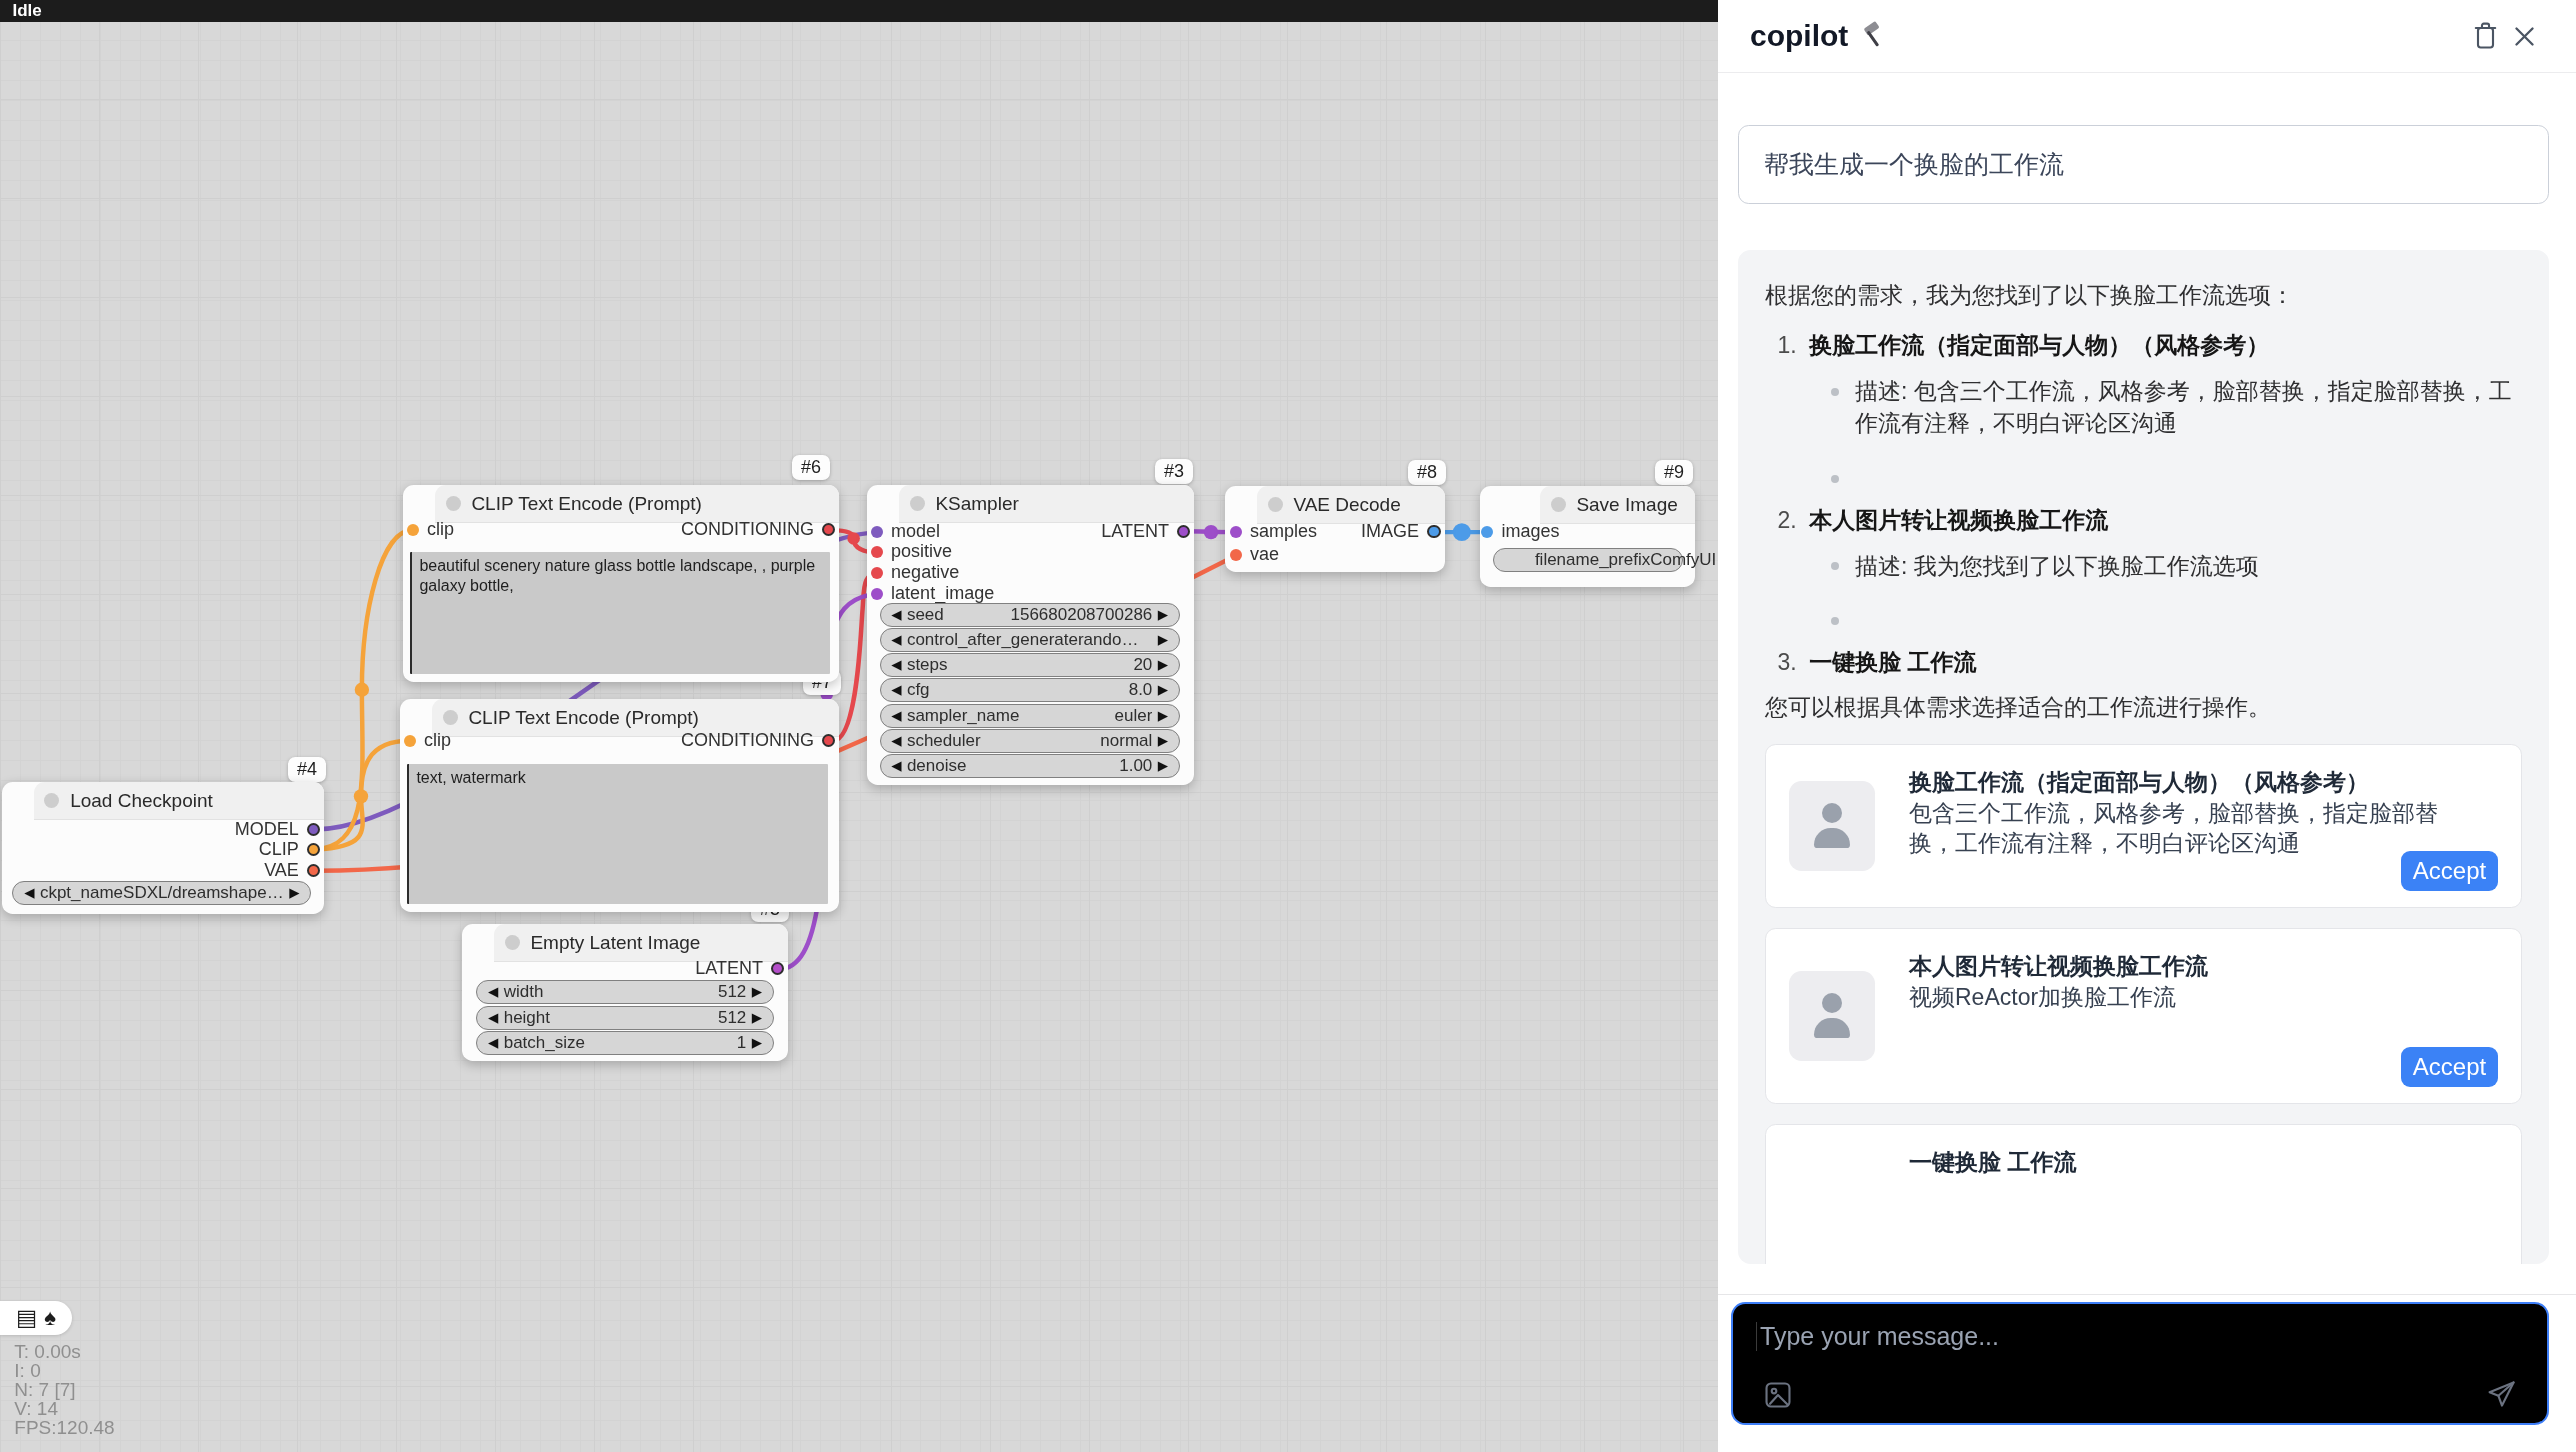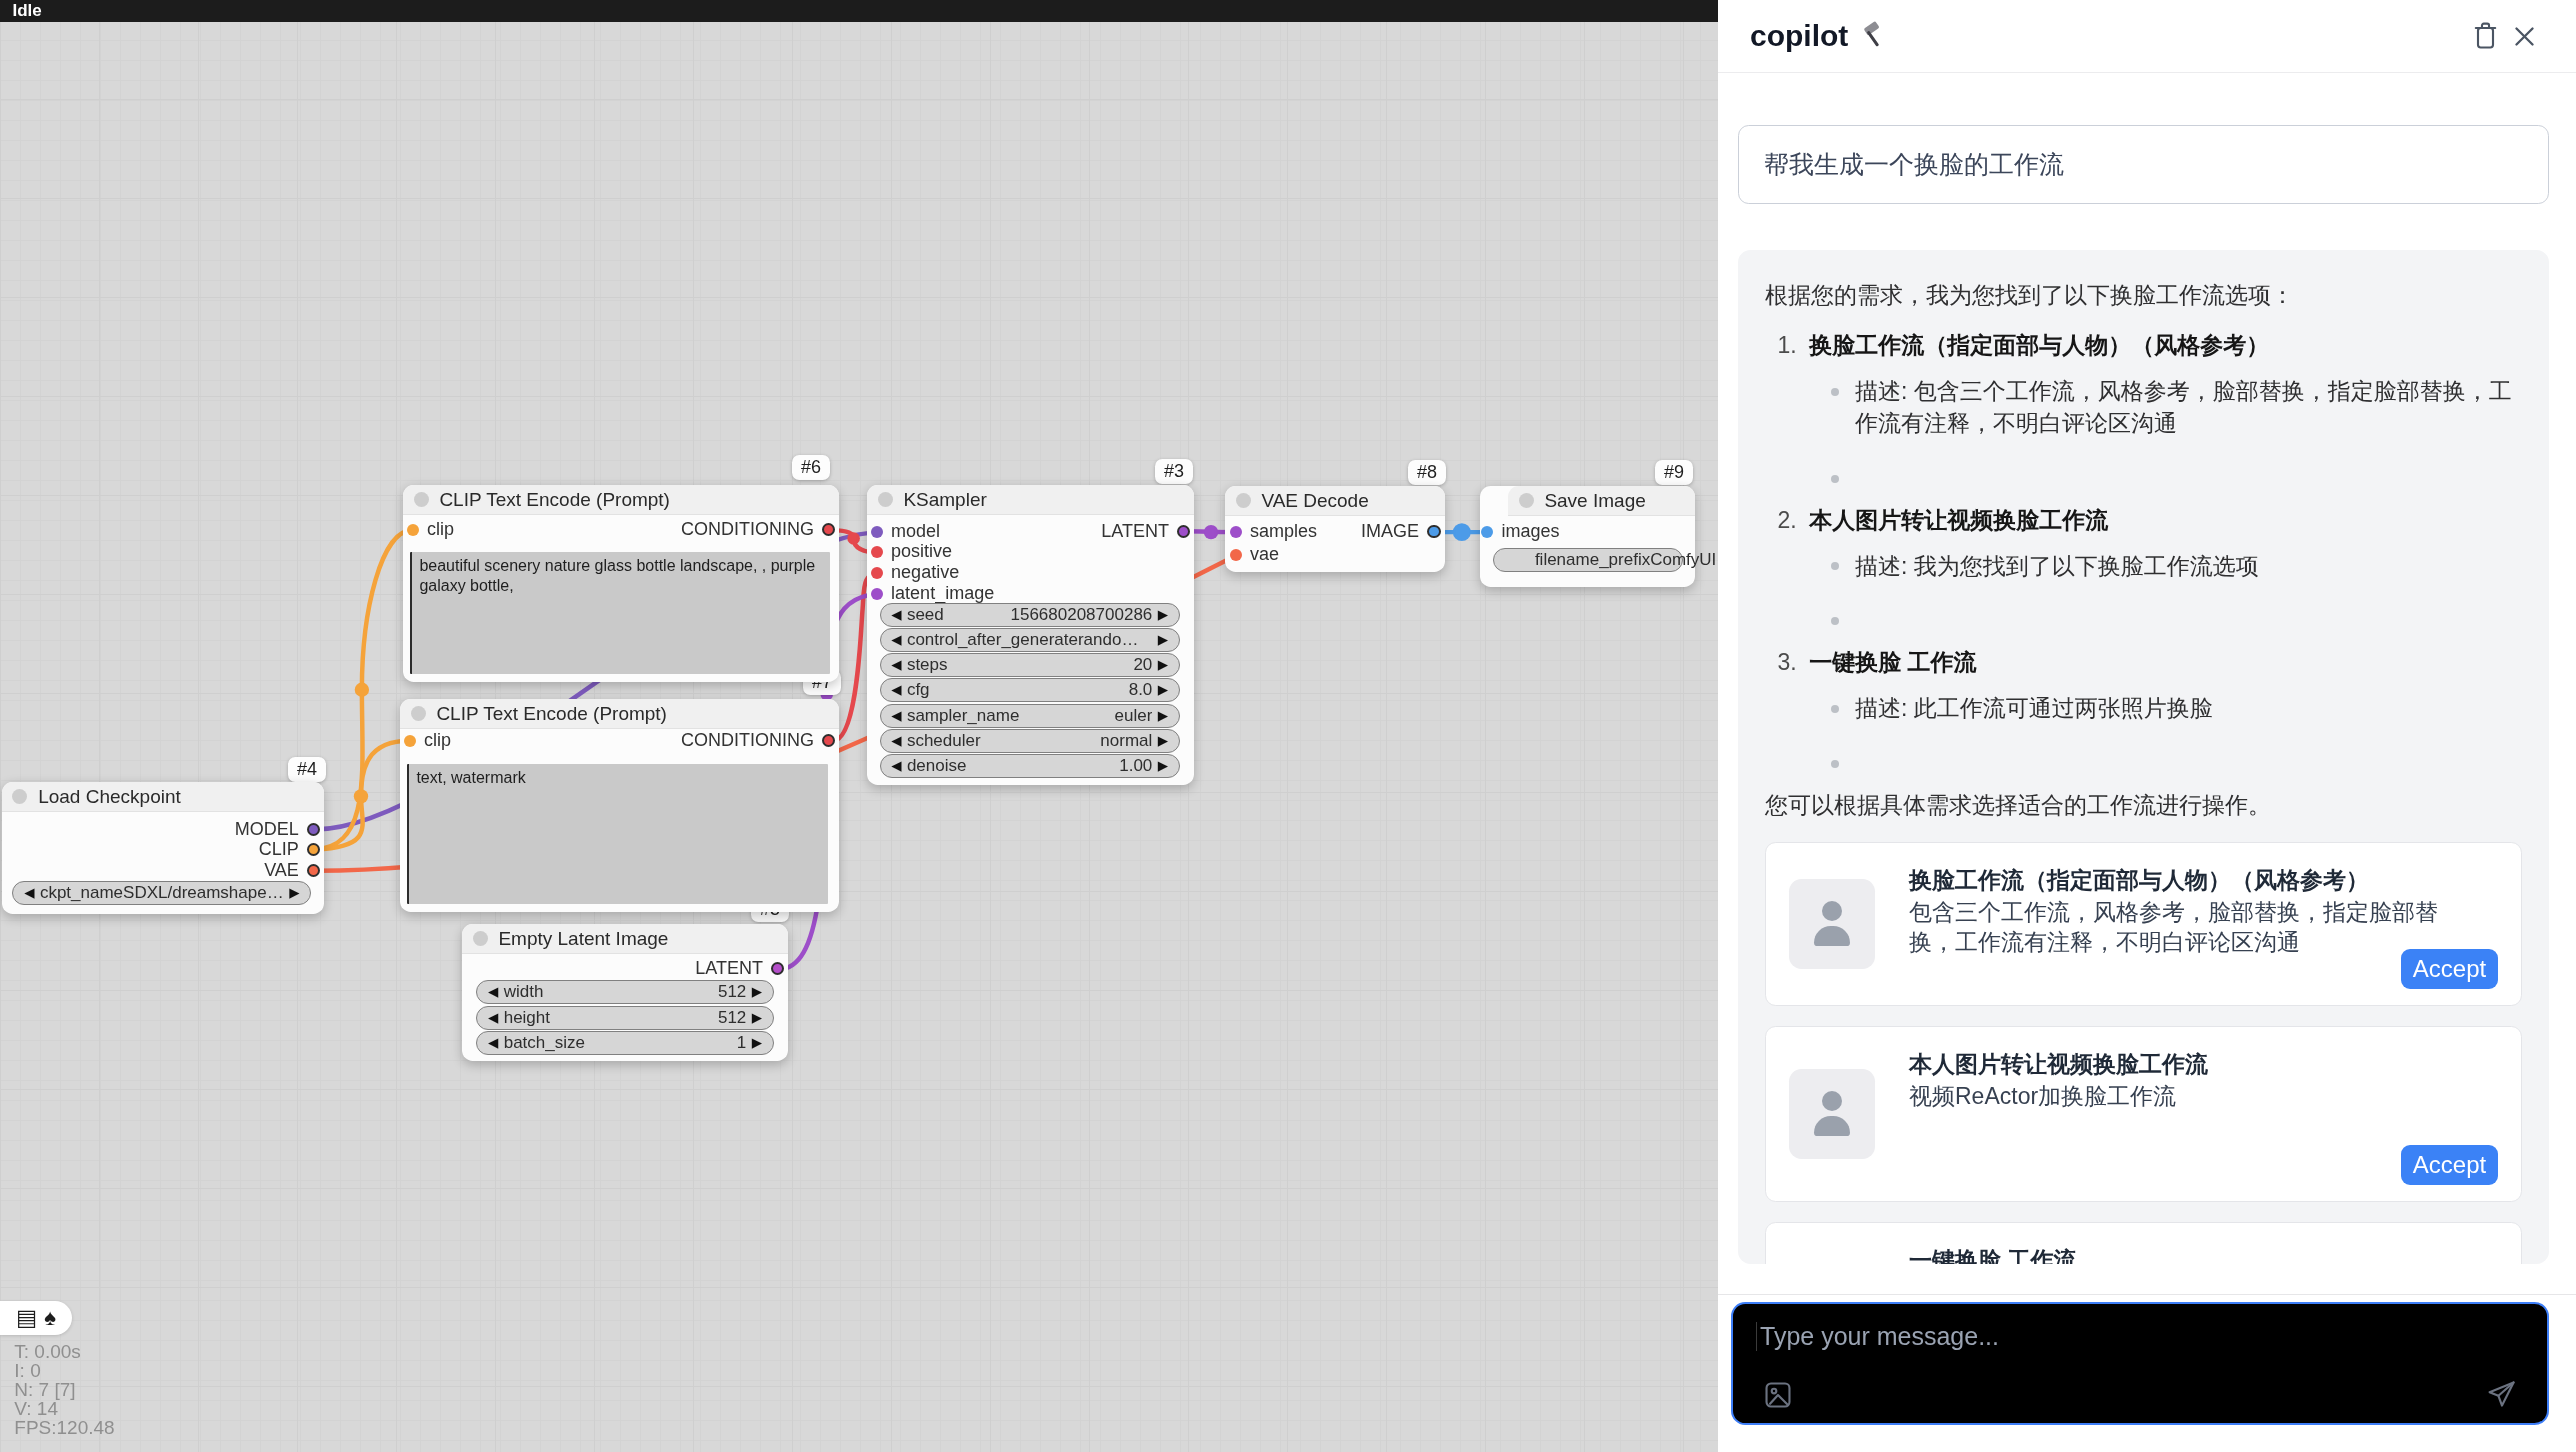--- a/index.html
+++ b/index.html
@@ -17,22 +17,22 @@
     background-size:99px 99px,99px 99px,20px 20px,20px 20px;}
   .topbar{position:absolute;left:0;top:0;width:1718px;height:21.5px;background:#1C1C1C;
     color:#fff;font-size:17px;font-weight:bold;line-height:21.5px;padding-left:12.5px;z-index:6;}
   svg.links{position:absolute;left:0;top:0;z-index:1;}
 
   .badge{position:absolute;background:#FDFDFD;border-radius:7.2px;padding:1.8px 9px;font-size:18px;
     color:#1f1f1f;box-shadow:0 0.9px 3.6px rgba(0,0,0,.25);z-index:1;}
 
   .node{position:absolute;background:#FCFCFC;border-radius:10.7px;z-index:2;
     box-shadow:0 3.6px 10.7px rgba(0,0,0,.22);font-size:18px;color:#333;}
-  .node-title{height:30px;background:#F0F0F0;border-radius:10.7px 10.7px 0 0;display:flex;
-    align-items:center;gap:10.7px;padding:0 10.7px;font-size:19px;color:#2a2a2a;border-bottom:0.9px solid #E2E2E2;}
+  .node-title{height:38px;background:#F0F0F0;border-radius:10.7px 10.7px 0 0;display:flex;
+    align-items:center;gap:10.7px;padding:0 10.7px;font-size:19px;color:#2a2a2a;border-bottom:0.9px solid #E2E2E2;margin-left:32px;}
   .collapse-dot{width:15px;height:15px;border-radius:50%;background:#CDCDCD;flex-shrink:0;}
   .in-slot{position:absolute;left:3.6px;height:21.5px;display:flex;align-items:center;gap:8px;}
   .out-slot{position:absolute;right:3.6px;height:21.5px;display:flex;align-items:center;gap:8px;}
   .dot{width:12.5px;height:12.5px;border-radius:50%;flex-shrink:0;}
   .out-slot .dot{border:2.2px solid #2e2e2e;width:13.4px;height:13.4px;}
   .widget{position:absolute;height:24px;background:#D6D6D6;border:1.3px solid #808080;
     border-radius:13.4px;display:flex;align-items:center;padding:0 10.7px;font-size:17px;color:#2e2e2e;}
   .widget .wname{flex:0 0 auto;margin-left:5.4px;}
   .widget .wval{flex:1 1 auto;text-align:right;margin-right:5.4px;white-space:nowrap;overflow:hidden;text-overflow:ellipsis;}
   .arr{font-size:13.4px;color:#111;line-height:1;}
@@ -390,29 +390,20 @@
             </div>
           <div class="brow empty">
               <span class="bdot"></span>
             </div>
         </div>
 
         <div class="opt">
           <span class="num">3.</span>
           <span class="otitle">一键换脸 工作流</span>
         </div>
-        <div class="bullets">
-          <div class="brow">
-              <span class="bdot"></span>
-            <span>描述: 此工作流可通过两张照片换脸</span>
-            </div>
-          <div class="brow empty">
-              <span class="bdot"></span>
-            </div>
-        </div>
 
         <p class="closing">您可以根据具体需求选择适合的工作流进行操作。</p>
 
         <div class="card c1">
           <div class="avatar">
             <span class="head"></span>
               <span class="body"></span>
             </div>
           <div class="ctitle">换脸工作流（指定面部与人物）（风格参考）</div>
           <div class="cdesc">包含三个工作流，风格参考，脸部替换，指定脸部替换，工作流有注释，不明白评论区沟通</div>

